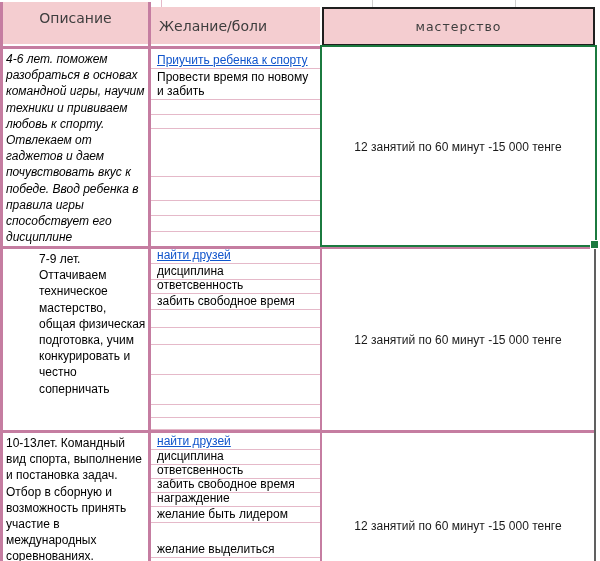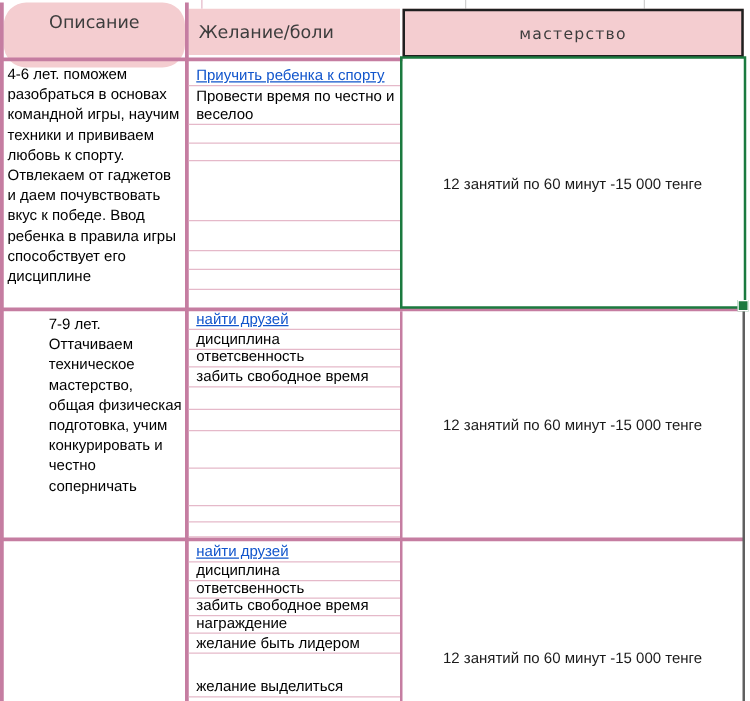--- a/index.html
+++ b/index.html
@@ -3,40 +3,40 @@
 <meta charset="utf-8">
 <style>
   html,body{margin:0;padding:0;background:#fff;}
   .sheet{
     position:relative;width:600px;height:561px;background:#fff;overflow:hidden;
     font-family:"Liberation Sans",sans-serif;color:#000;
   }
   
   .hdr{position:absolute;background:var(--header-fill,#f4cdd0);box-sizing:border-box;color:#3d3d3d;
        font-family:"DejaVu Sans",sans-serif;}
-  .hdr1{left:3px;top:2px;width:145px;height:52px;text-align:center;padding-top:8px;font-size:14px;border-radius:18px;}
+  .hdr1{left:3px;top:2px;width:145px;height:42px;text-align:center;padding-top:8px;font-size:14px;}
   .hdr2{left:151px;top:7px;width:169px;height:37px;display:flex;align-items:center;padding-left:8px;font-size:14px;text-align:right;}
   .hdr3{left:322px;top:7px;width:273px;height:39px;border:2px solid var(--dark-border,#1f1f1f);
         display:flex;align-items:center;justify-content:center;font-size:12.5px;letter-spacing:1px;}
   
   .strip{position:absolute;background:var(--grid-thick,#c57da1);}
   .v-left{left:0;top:2px;width:3px;height:559px;}
   .v-c1c2{left:148px;top:2px;width:3px;height:559px;}
   .h-hdr{left:0;top:46px;width:322px;height:3px;}
   .h-sec1{left:0;top:246px;width:596px;height:3px;}
   .h-sec2{left:0;top:430px;width:596px;height:3px;}
   .v-c2c3{left:320px;top:249px;width:2px;height:312px;background:var(--grid-thick,#c57da1);}
   .v-right{left:594px;top:249px;width:2px;height:312px;background:var(--outer-gray,#606060);}
   .tick{position:absolute;top:0;width:1px;height:7px;}
   .tick.pink{background:var(--grid-thin,#e5b9c9);}
   .tick.gray{background:#cfcfcf;}
   
   .desc{position:absolute;left:3px;width:145px;box-sizing:border-box;padding:2px 2px 0 3px;
         font-size:12px;line-height:16.2px;overflow:hidden;}
-  .desc.s1{top:49px;height:197px;}
+  .desc.s1{top:49px;height:197px;font-style:italic;}
   .desc.s2{top:249px;height:181px;padding-left:36px;}
   .desc.s3{top:433px;height:128px;}
   
   .wishes{position:absolute;left:151px;width:169px;}
   .wishes.s1{top:49px;}
   .wishes.s2{top:249px;}
   .wishes.s3{top:433px;}
   .row{box-sizing:border-box;border-bottom:1px solid var(--grid-thin,#e5b9c9);
        display:flex;align-items:flex-end;padding:0 2px 1px 6px;font-size:12px;line-height:14px;overflow:hidden;}
   .row.vcenter{}
@@ -73,21 +73,21 @@
   <div class="strip h-sec2"></div>
   <div class="v-c2c3" style="position:absolute"></div>
   <div class="v-right" style="position:absolute"></div>
 
   <div class="desc s1">4-6 лет. поможем разобраться в основах командной игры, научим техники и прививаем любовь к спорту. Отвлекаем от гаджетов и даем почувствовать вкус к победе. Ввод ребенка в правила игры способствует его дисциплине</div>
   <div class="wishes s1">
     <div class="row" style="height:20px">
         <span class="link">Приучить ребенка к спорту</span>
       </div>
     <div class="row" style="height:31px">
-        <span>Провести время по честно и веселоо</span>
+        <span>Провести время по новому и забить</span>
       </div>
     <div class="row" style="height:15px"></div>
     <div class="row" style="height:14px"></div>
     <div class="row" style="height:48px"></div>
     <div class="row" style="height:24px"></div>
     <div class="row" style="height:15px"></div>
     <div class="row" style="height:16px"></div>
   </div>
   <div class="price s1">12 занятий по 60 минут -15 000 тенге</div>
 
@@ -107,20 +107,21 @@
       </div>
     <div class="row" style="height:18px"></div>
     <div class="row" style="height:17px"></div>
     <div class="row" style="height:30px"></div>
     <div class="row" style="height:30px"></div>
     <div class="row" style="height:13px"></div>
     <div class="row" style="height:12px"></div>
   </div>
   <div class="price s2">12 занятий по 60 минут -15 000 тенге</div>
 
+  <div class="desc s3">10-13лет. Командный вид спорта, выполнение и постановка задач. Отбор в сборную и возможность принять участие в международных соревнованиях.</div>
   <div class="wishes s3">
     <div class="row" style="height:17px">
         <span class="link">найти друзей</span>
       </div>
     <div class="row" style="height:15px">
         <span>дисциплина</span>
       </div>
     <div class="row" style="height:14px">
         <span>ответсвенность</span>
       </div>

